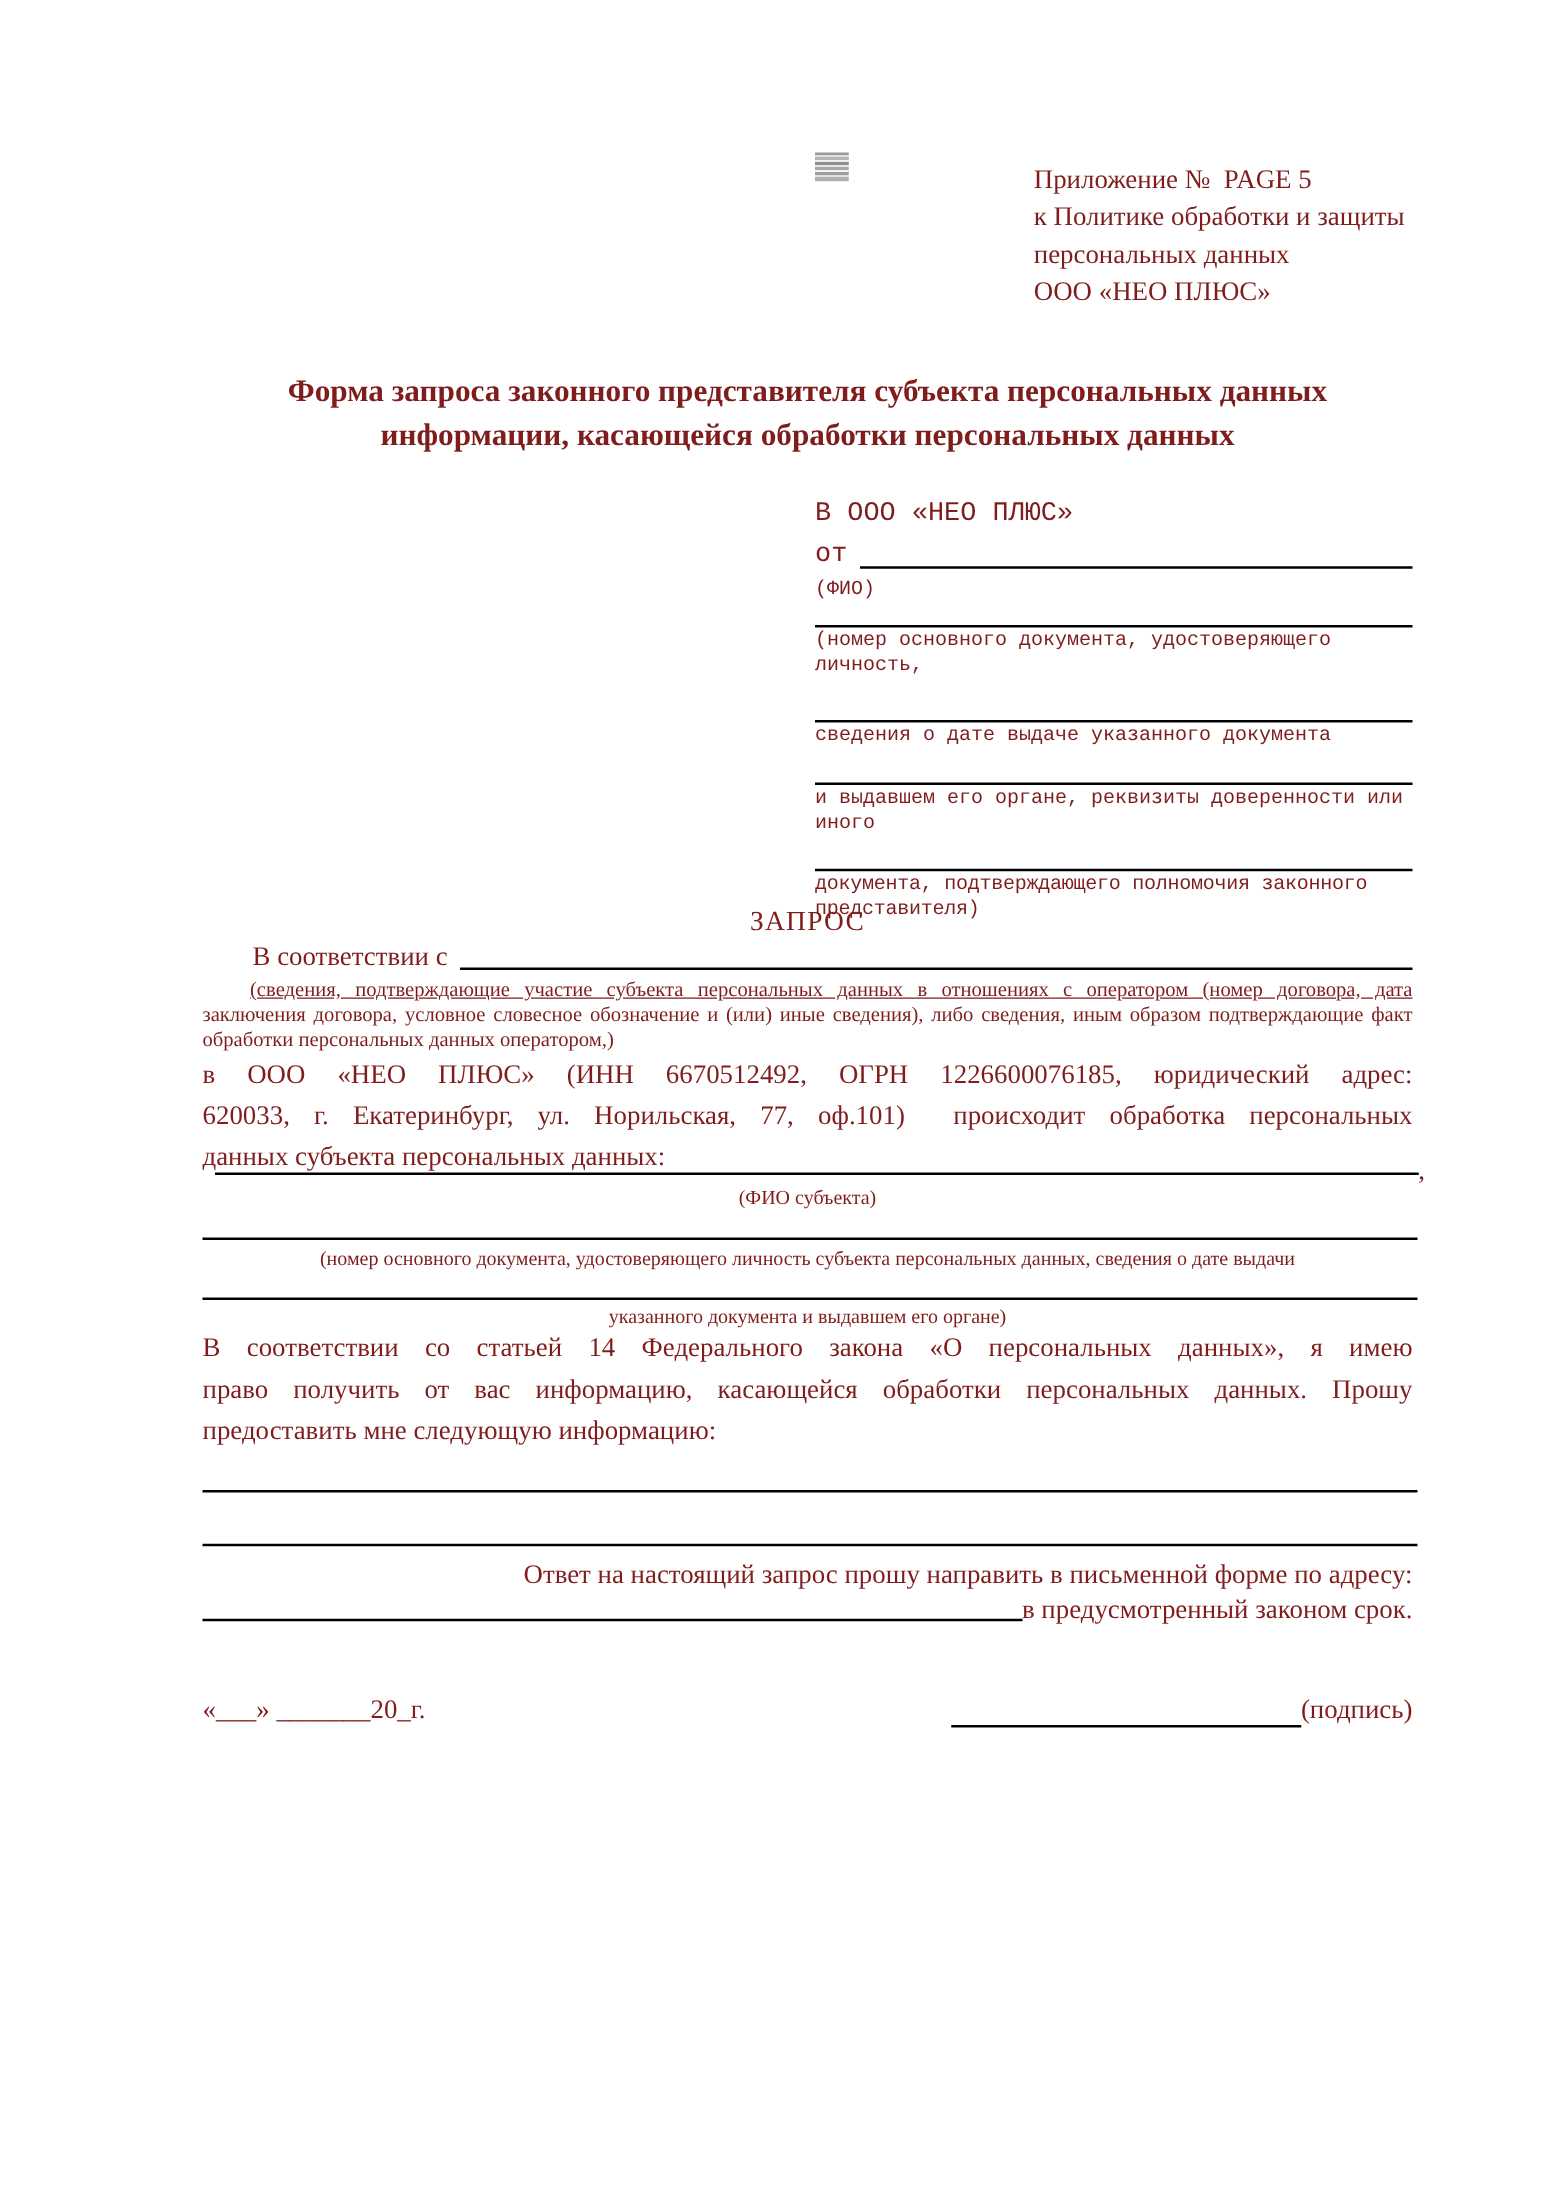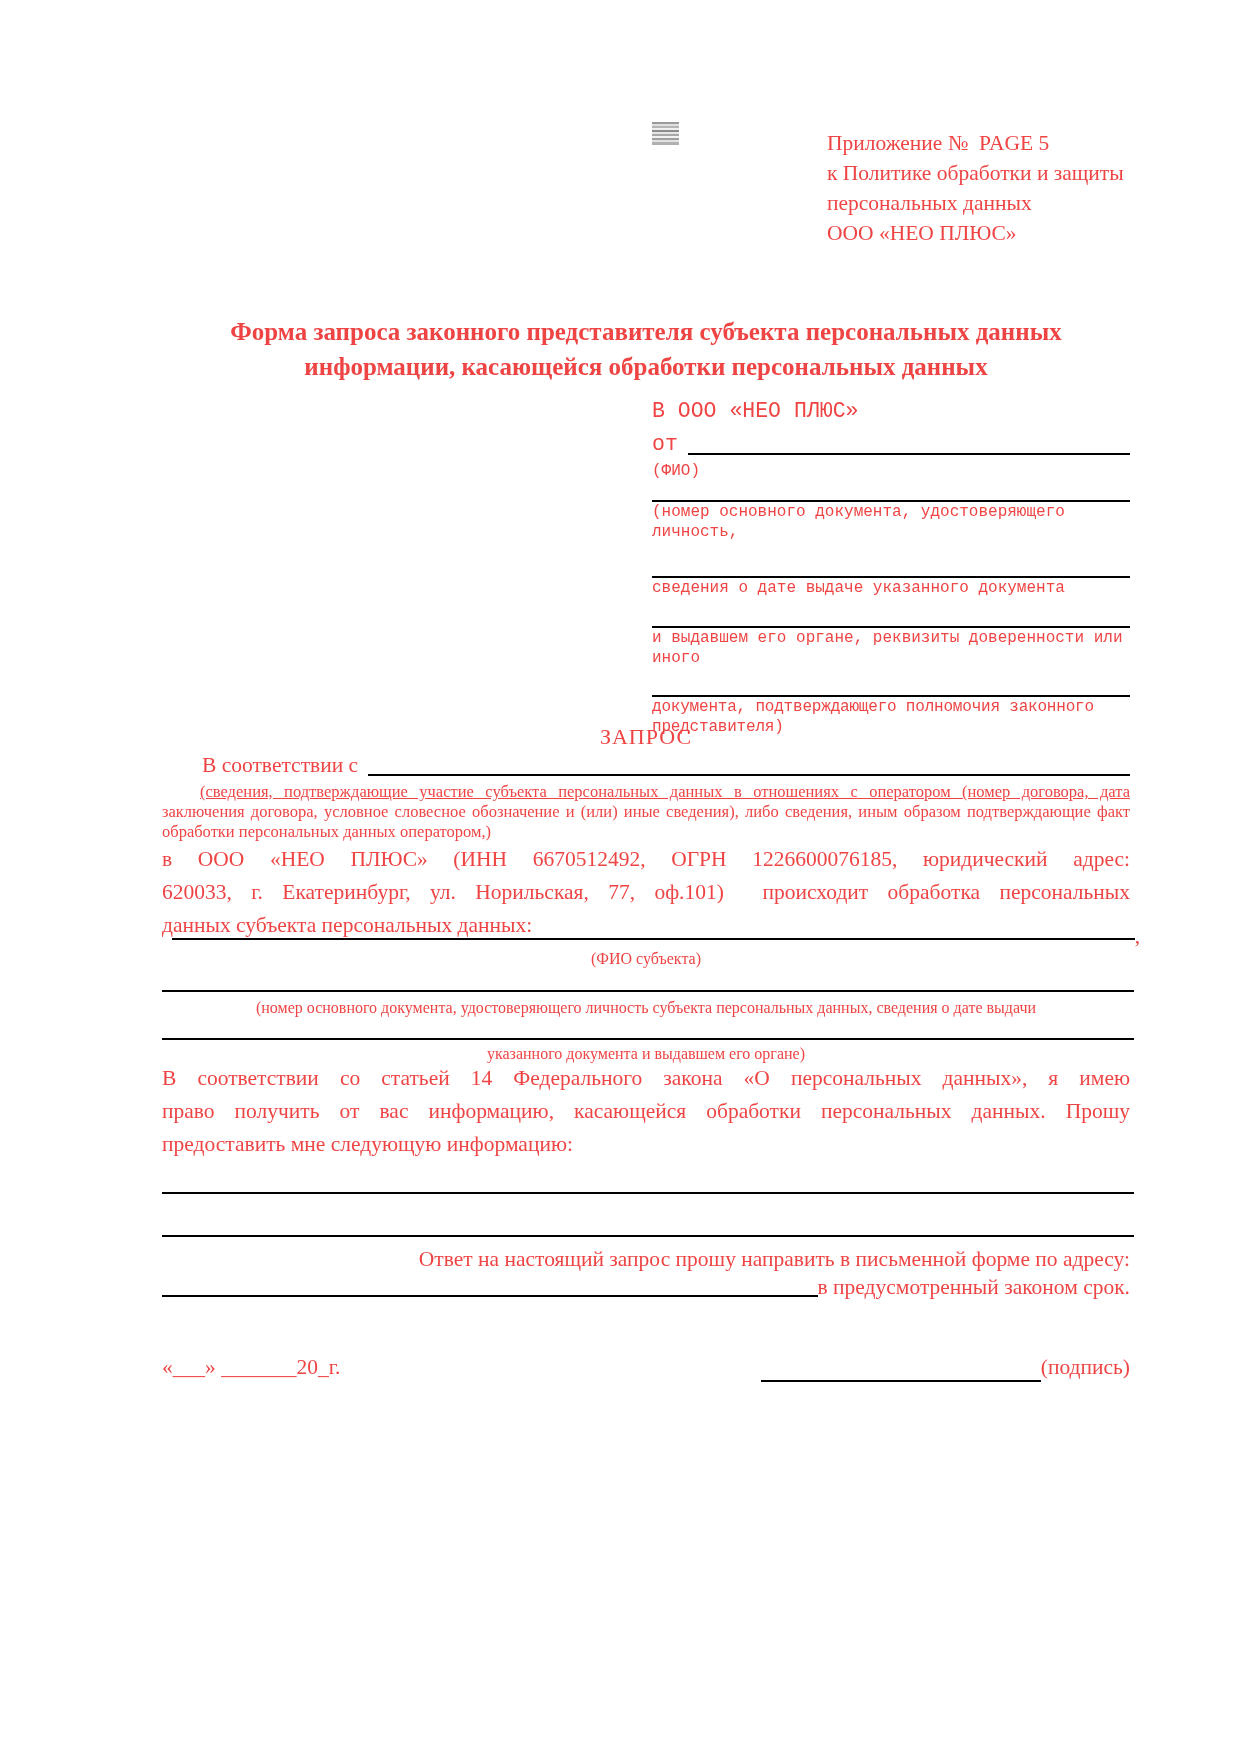--- a/index.html
+++ b/index.html
@@ -1,30 +1,30 @@
 <!DOCTYPE html>
 <html><head>
 <meta charset="utf-8">
 <style>
   html,body{margin:0;padding:0;background:#ffffff;}
   .page{
     position:relative;width:1242px;height:1755px;background:#ffffff;
-    font-family:"Liberation Serif","DejaVu Serif",serif;color:#ef4444;overflow:hidden;
+    font-family:"Liberation Serif","DejaVu Serif",serif;color:#7f1d1d;overflow:hidden;
   }
   
   .doc-icon{
     position:absolute;left:652px;top:122px;width:27px;height:23px;
     background:linear-gradient(180deg,
       #9a9a9a 0 2px,#e0e0e0 2px 4px,#b5b5b5 4px 6px,#efefef 6px 8px,
       #8d8d8d 8px 10px,#e6e6e6 10px 12px,#a8a8a8 12px 14px,#f2f2f2 14px 16px,
       #9f9f9f 16px 18px,#e2e2e2 18px 20px,#b0b0b0 20px 23px);
   }
   .header-block{position:absolute;left:827px;top:128px;font-size:21.5px;line-height:30px;}
   .title{
-    position:absolute;left:162px;top:314px;width:968px;
+    position:absolute;left:162px;top:296px;width:968px;
     text-align:center;font-weight:bold;font-size:25px;line-height:35px;
   }
   .addressee{position:absolute;left:652px;top:398px;width:478px;font-size:21.5px;line-height:27px;font-family:Liberation Mono, monospace;}
   .addr-from-row{display:flex;margin-top:6px;}
   .fill{flex:1;border-bottom:2px solid #000;margin:0 0 3px 10px;}
   .addr-caption{font-size:16px;line-height:20px;text-align:left;}
   .addr-caption.fio{margin-top:3px;}
   .addr-line{border-bottom:2px solid #000;}
   .addr-line.l1{height:19px;}
   .addr-line.l2{height:34px;}

